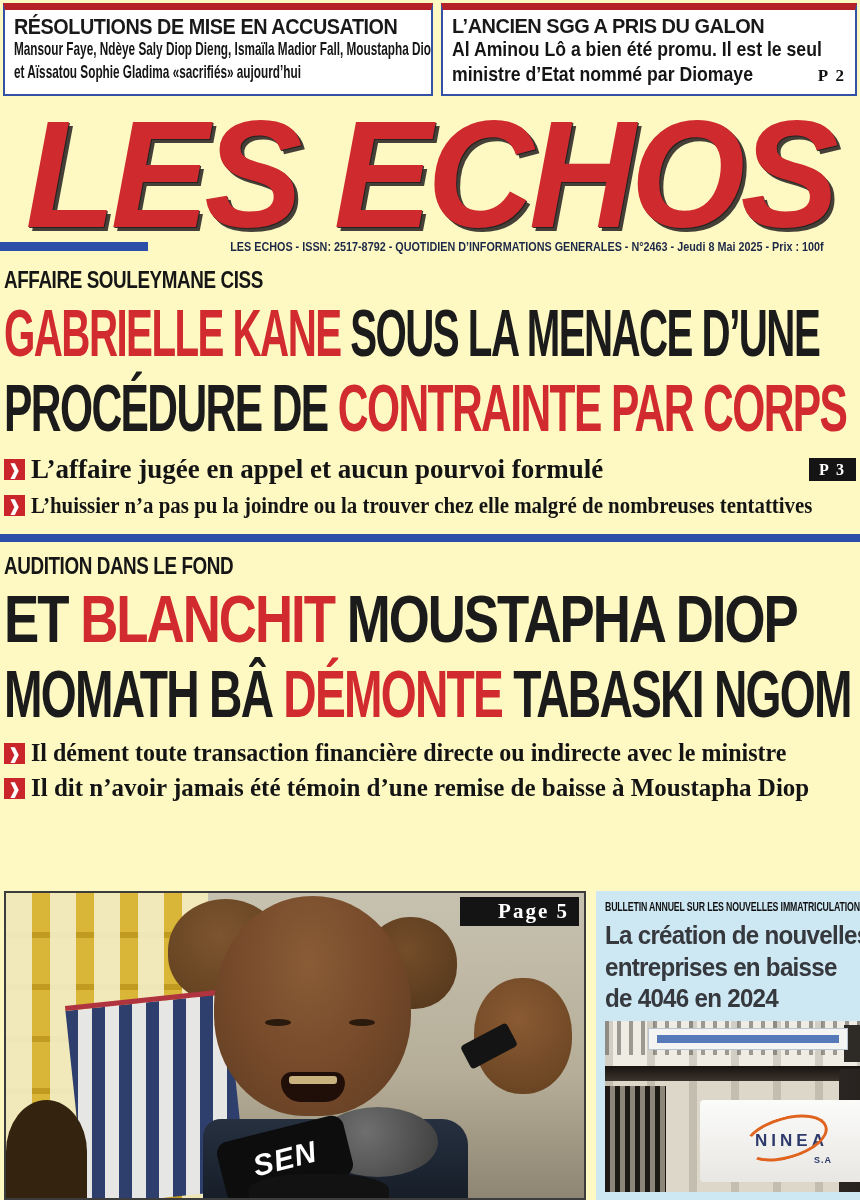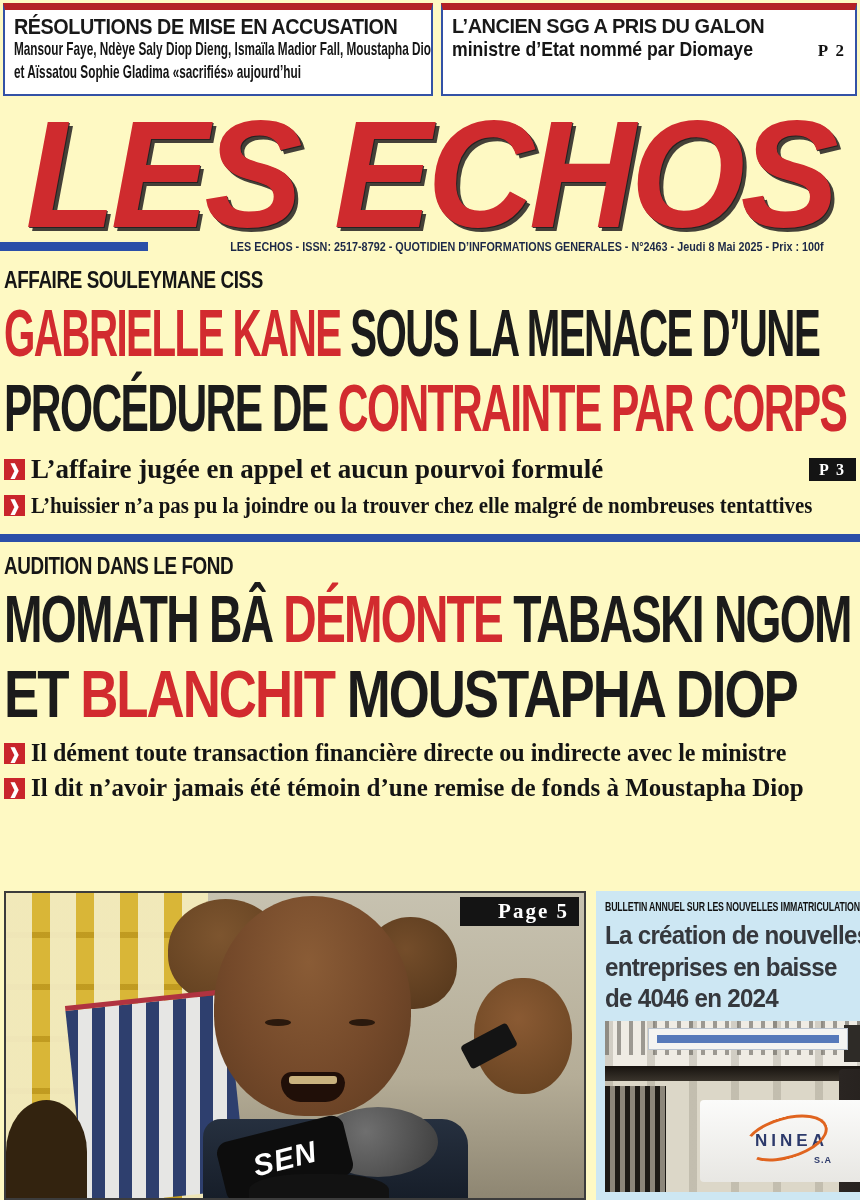--- a/index.html
+++ b/index.html
@@ -154,20 +154,21 @@
         <div><span class="sx" style="--s:.62">Mansour Faye, Ndèye Saly Diop Dieng, Ismaïla Madior Fall, Moustapha Diop</span></div>
         <div class="teaser-line">
           <span class="sx" style="--s:.62">et Aïssatou Sophie Gladima «sacrifiés» aujourd’hui</span>
 
         </div>
       </div>
     </div>
     <div class="teaser right">
       <div class="teaser-kicker"><span class="sx" style="--s:.95">L’ANCIEN SGG A PRIS DU GALON</span></div>
       <div class="teaser-body">
+        <div><span class="sx" style="--s:.84">Al Aminou Lô a bien été promu. Il est le seul</span></div>
         <div class="teaser-line">
           <span class="sx" style="--s:.84">ministre d’Etat nommé par Diomaye</span>
           <span class="pref">P 2</span>
         </div>
       </div>
     </div>
   </div>
 
   <div class="masthead">
     <span class="logo sx-c" style="--s:.97">LES ECHOS</span>
@@ -194,30 +195,30 @@
       <span class="bullet-icon">❱</span>
       <span class="bullet-text b-24 sx" style="--s:.87">L’huissier n’a pas pu la joindre ou la trouver chez elle malgré de nombreuses tentattives</span>
     </div>
   </div>
 
   <div class="divider"></div>
 
   <div class="story">
     <div class="kicker"><span class="sx" style="--s:.82">AUDITION DANS LE FOND</span></div>
     <div class="headline">
+      <div class="hl-line"><span class="sx" style="--s:.80"><span>ET </span><span class="red">BLANCHIT</span><span> MOUSTAPHA DIOP</span></span></div>
       <div class="hl-line"><span class="sx" style="--s:.70"><span>MOMATH BÂ </span><span class="red">DÉMONTE</span><span> TABASKI NGOM</span></span></div>
-      <div class="hl-line"><span class="sx" style="--s:.80"><span>ET </span><span class="red">BLANCHIT</span><span> MOUSTAPHA DIOP</span></span></div>
     </div>
     <div class="bullet-row">
       <span class="bullet-icon">❱</span>
       <span class="bullet-text b-25 sx" style="--s:.96">Il dément toute transaction financière directe ou indirecte avec le ministre</span>
     </div>
     <div class="bullet-row">
       <span class="bullet-icon">❱</span>
-      <span class="bullet-text b-25">Il dit n’avoir jamais été témoin d’une remise de fonds à Moustapha Diop</span>
+      <span class="bullet-text b-25">Il dit n’avoir jamais été témoin d’une remise de baisse à Moustapha Diop</span>
     </div>
   </div>
 
   <div class="bottom">
 
     <div class="photo">
       <div class="ybuilding"></div>
       <div class="head back1"></div>
       <div class="head back2"></div>
       <div class="stripes"></div>

